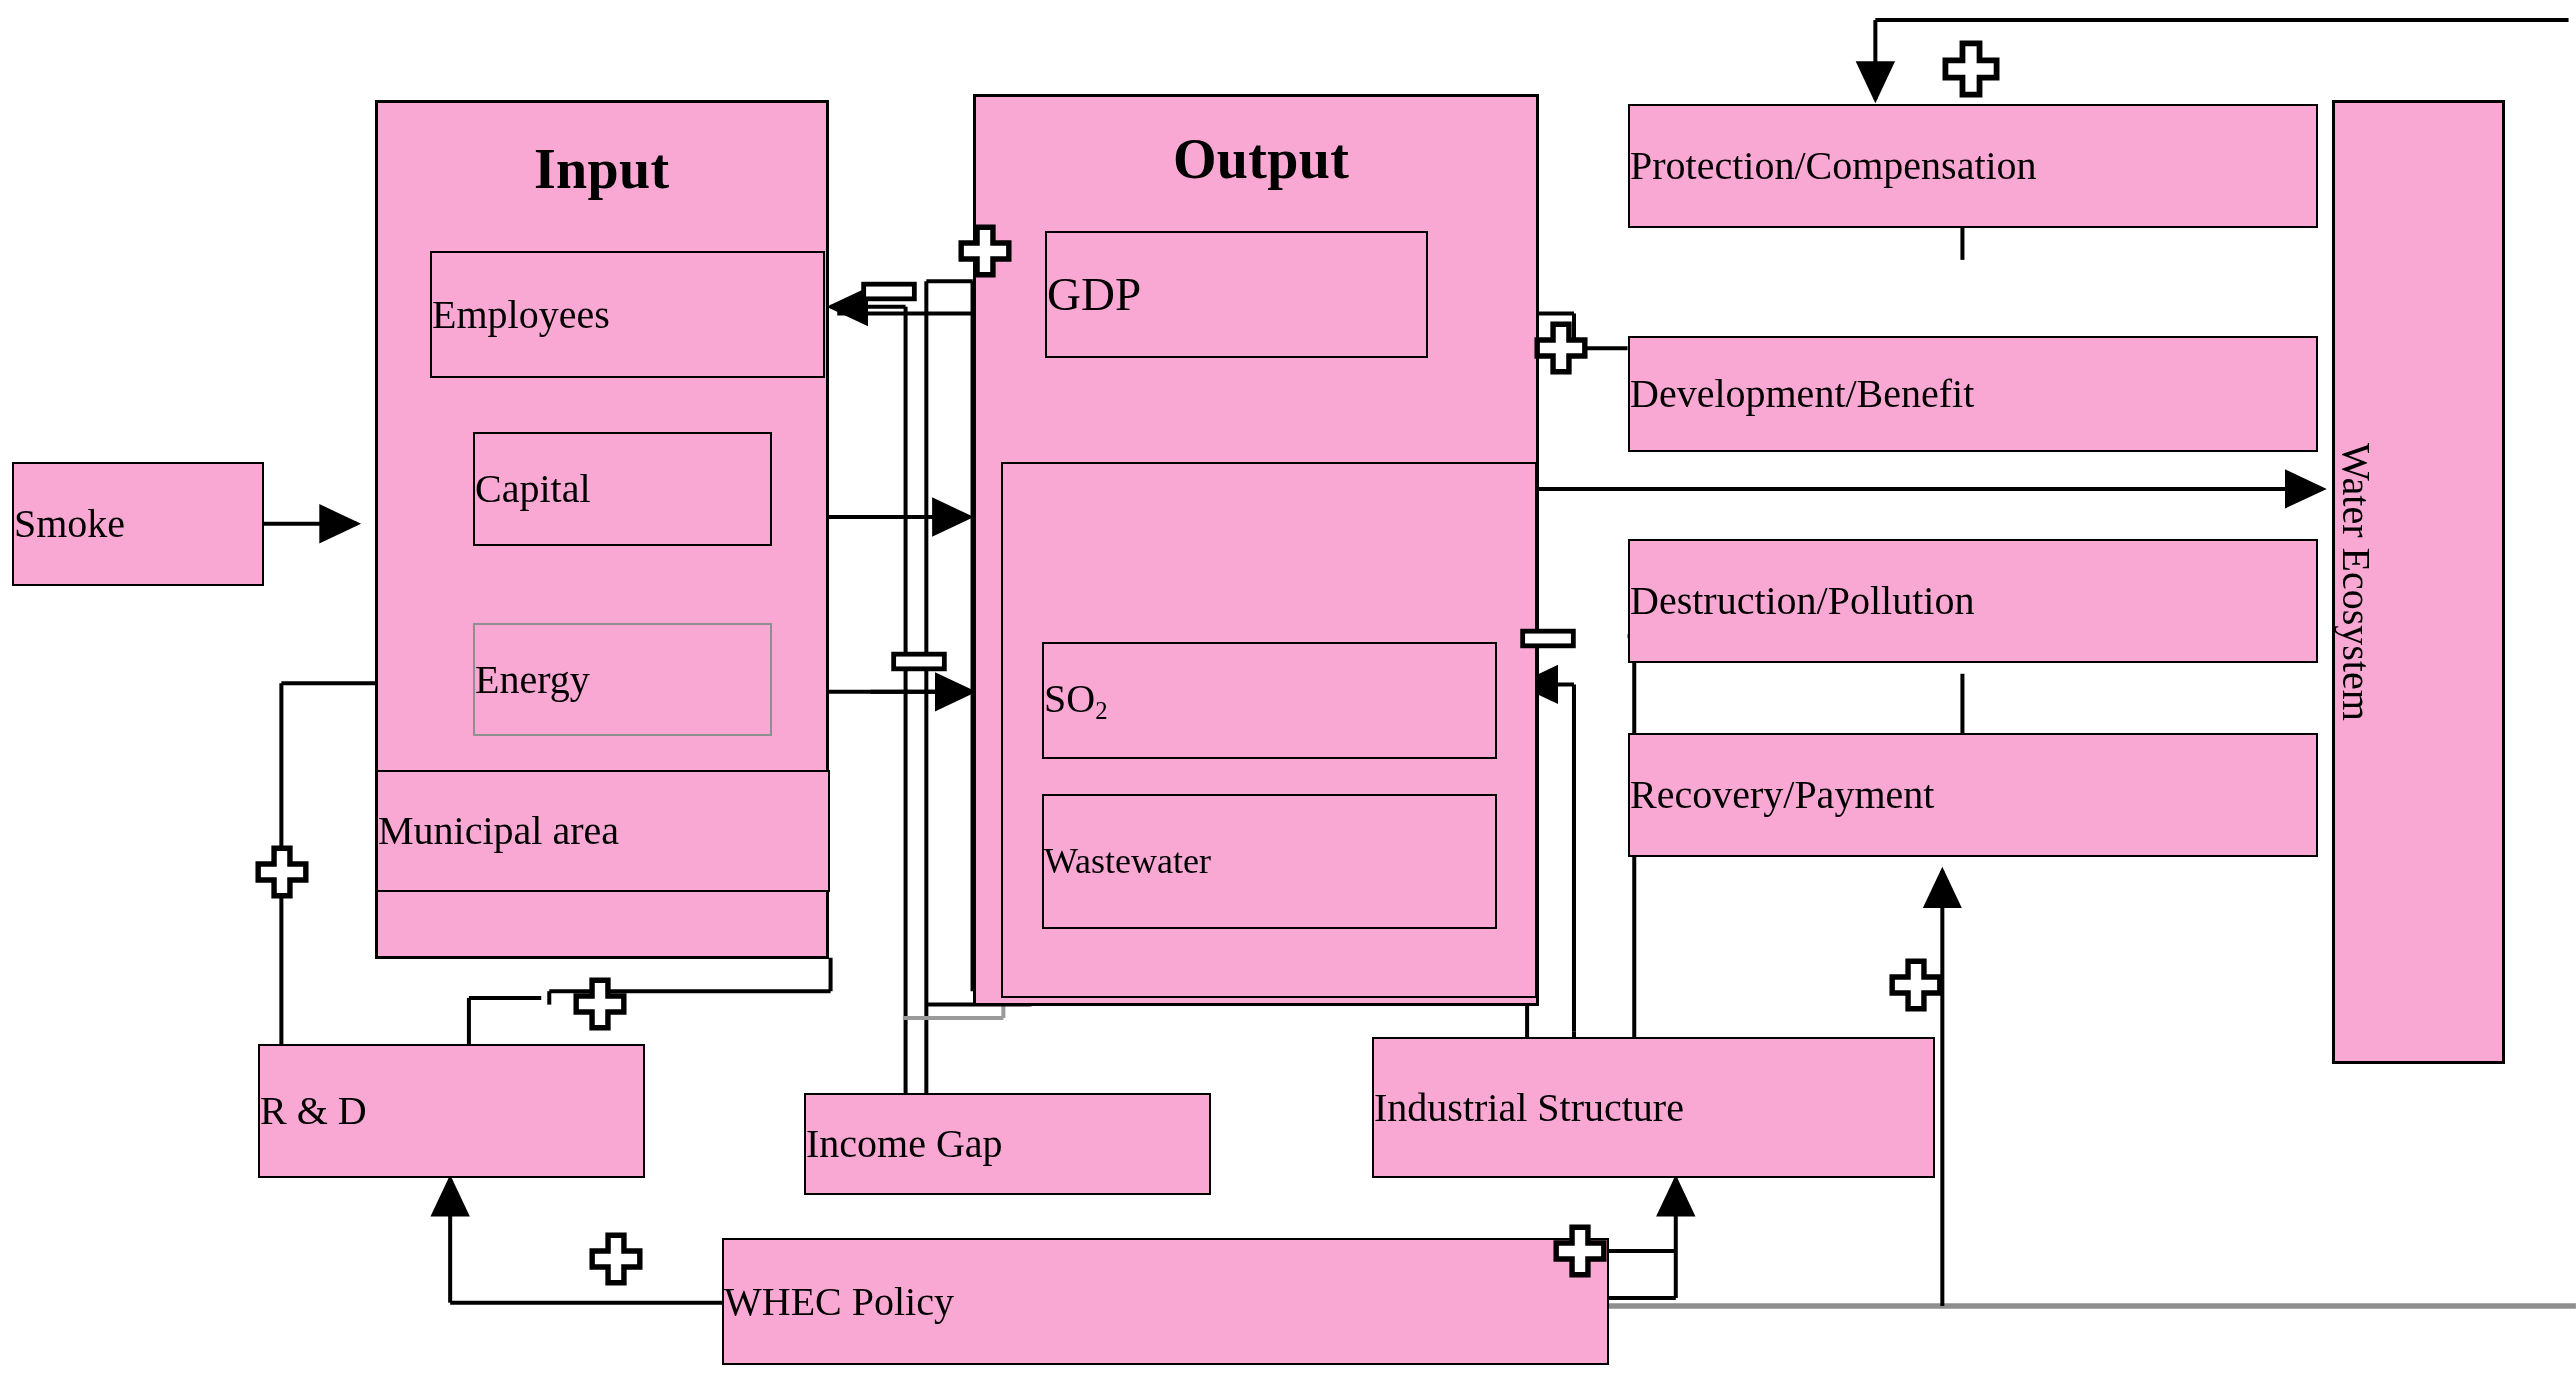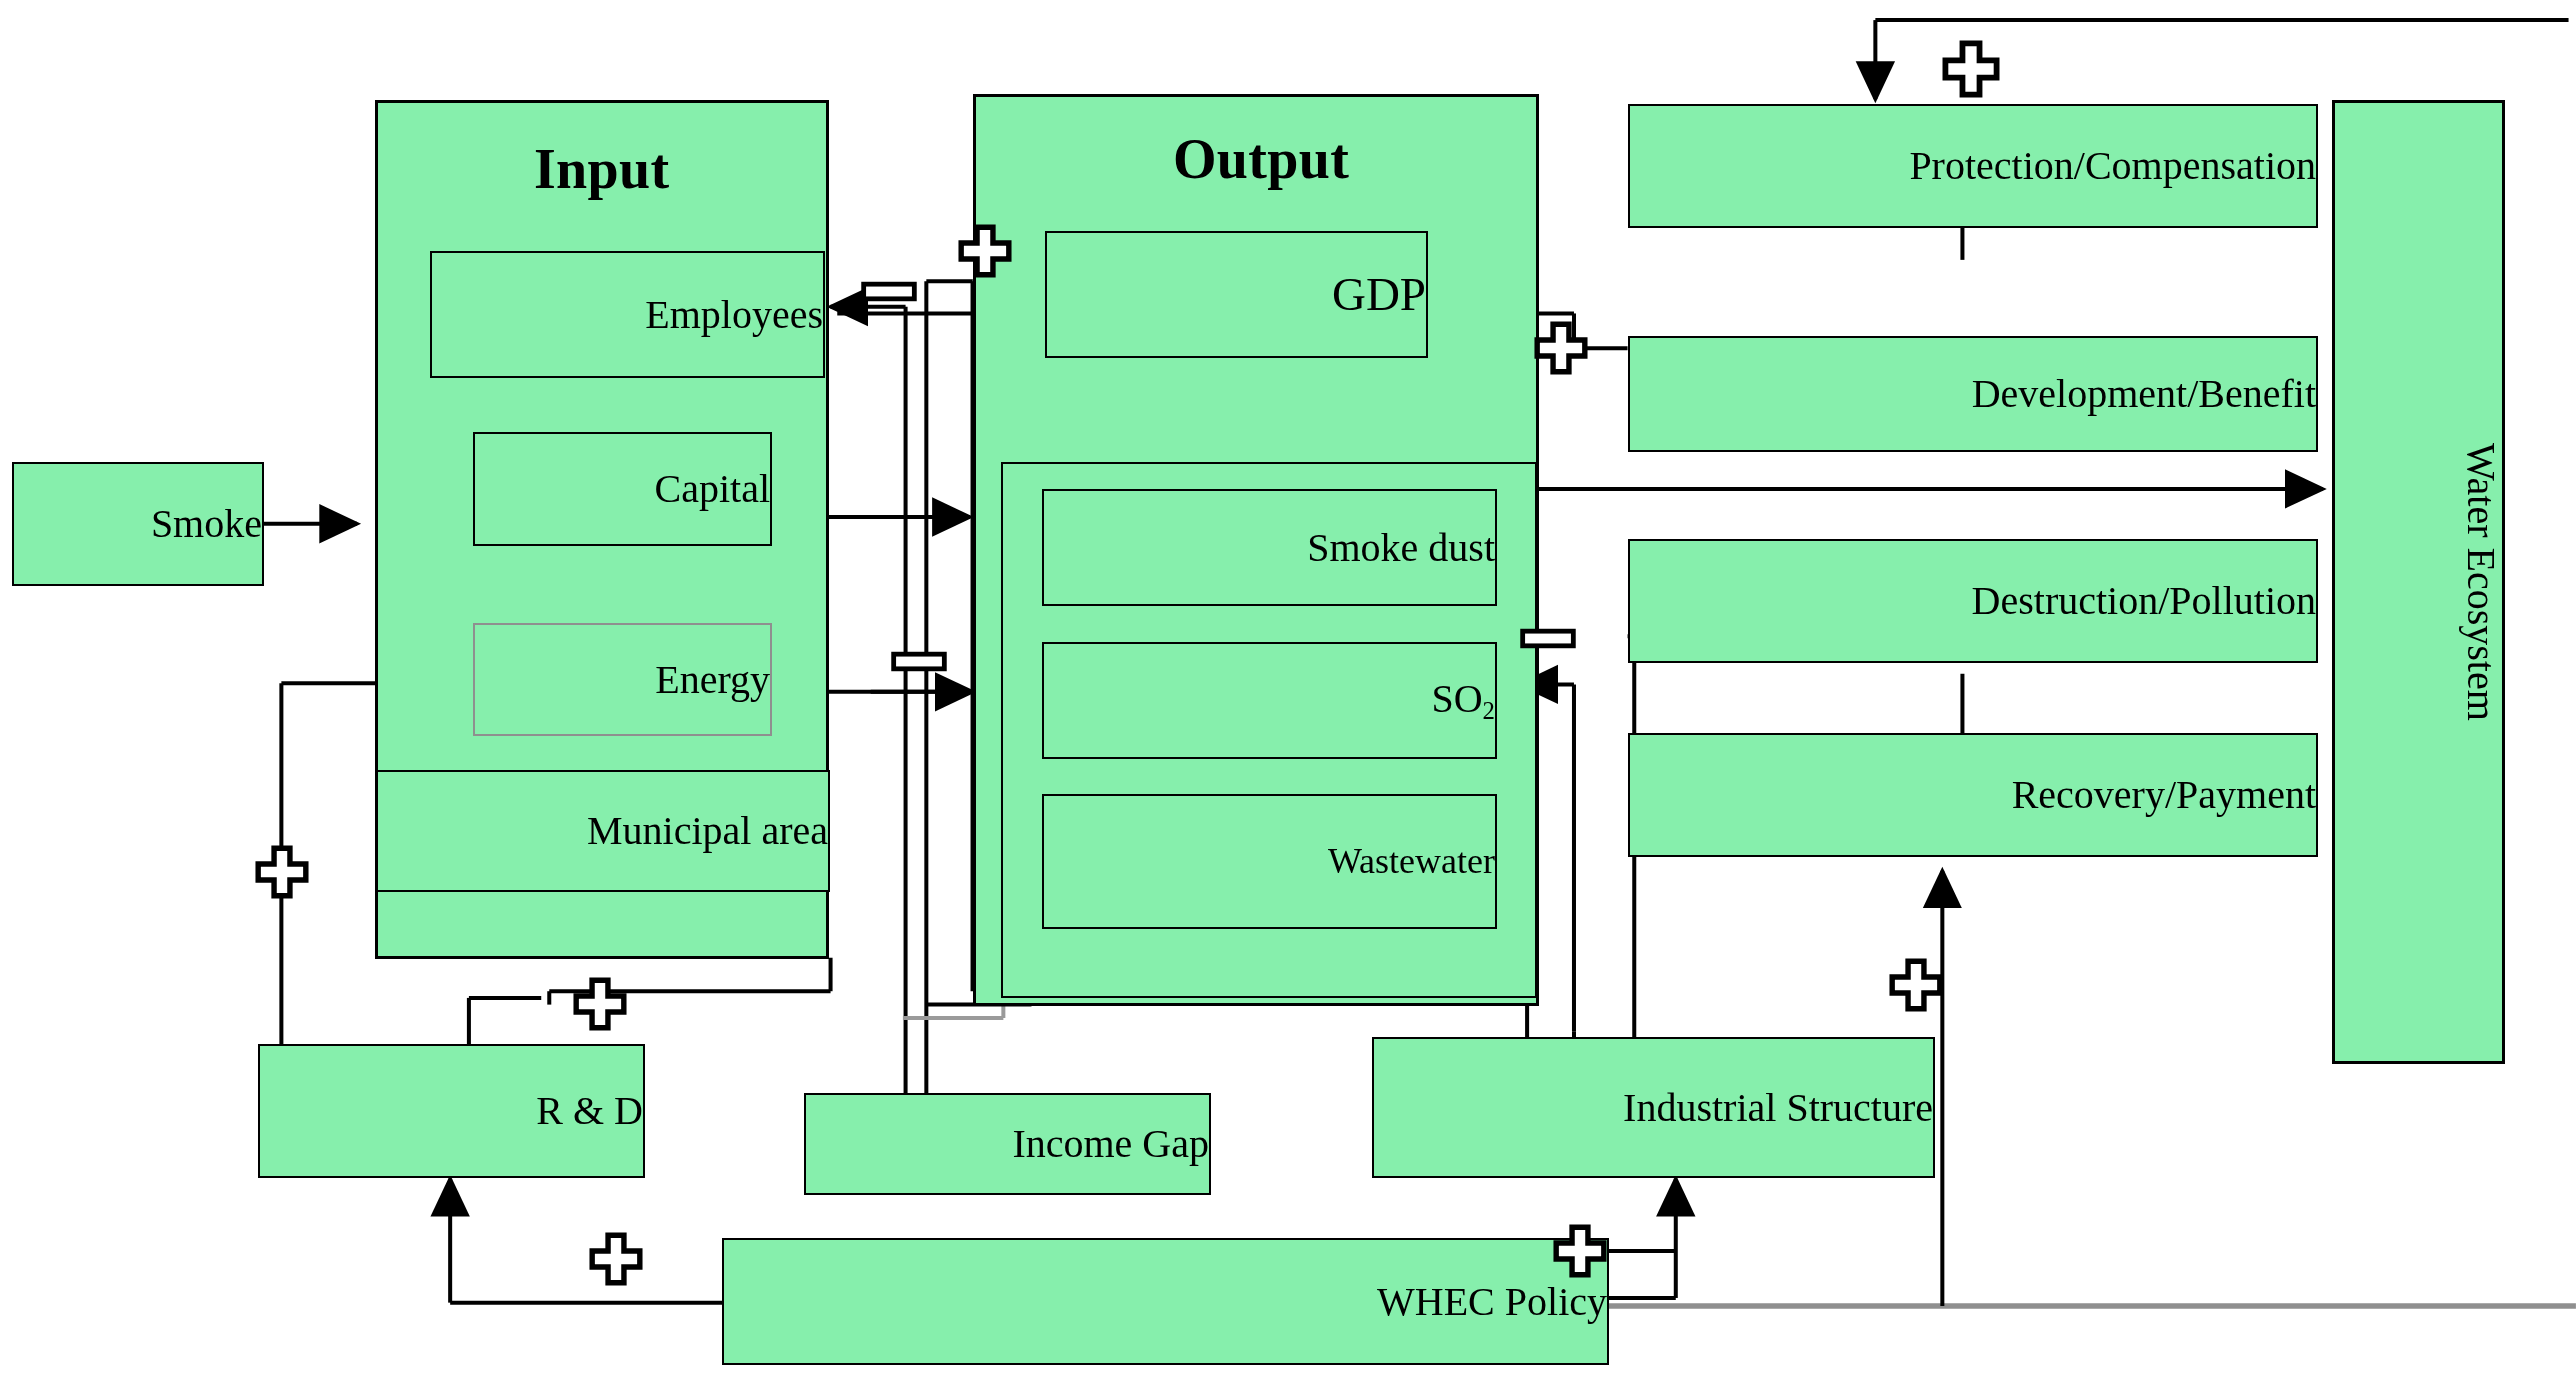--- a/index.html
+++ b/index.html
@@ -1,22 +1,22 @@
 <!DOCTYPE html>
 <html style="font-size:10.7px"><head>
 <meta charset="utf-8">
 <title>WHEC Policy System Diagram</title>
 <style>
   html,body{margin:0;padding:0;background:#ffffff;}
   body{font-family:"Liberation Serif", serif;}
   #stage{position:relative;width:2576px;height:1379px;background:#fff;overflow:hidden;}
   svg#wires{position:absolute;left:0;top:0;width:2576px;height:1379px;}
 
-  .node{position:absolute;box-sizing:border-box;background:#86efac;
-        display:flex;align-items:center;justify-content:flex-end;text-align:center;
+  .node{position:absolute;box-sizing:border-box;background:#f9a8d4;
+        display:flex;align-items:center;justify-content:flex-start;text-align:center;
         color:#000;line-height:1.05;}
   .b-thick{border:3.3px solid #000;}
   .b-med{border:2.7px solid #000;}
   .b-thin{border:2px solid #000;}
   .b-gray{border:2px solid #8f8f8f;}
 
   .group-title{position:absolute;font-weight:bold;font-size:56px;letter-spacing:0.3px;
                color:#000;white-space:nowrap;}
   .lbl{font-size:40px;}
   .lbl-sm{font-size:36px;}
@@ -139,23 +139,20 @@
 
   <div class="node b-thick" style="left:973px;top:94px;width:566px;height:912px;"></div>
   <div class="group-title" style="left:1173px;top:127px;">Output</div>
 
   <div class="node b-med" style="left:1045px;top:231px;width:383px;height:127px;">
     <span class="lbl-lg">GDP</span>
   </div>
 
   <div class="node b-thin" style="left:1001px;top:462px;width:536px;height:536px;"></div>
 
-  <div class="node b-med" style="left:1042px;top:489px;width:455px;height:117px;">
-    <span class="lbl">Smoke dust</span>
-  </div>
 
   <div class="node b-med" style="left:1042px;top:642px;width:455px;height:117px;">
     <span class="lbl">
       <span>SO</span><sub>2</sub>
     </span>
   </div>
 
   <div class="node b-med" style="left:1042px;top:794px;width:455px;height:135px;">
     <span class="lbl-sm">Wastewater</span>
   </div>

